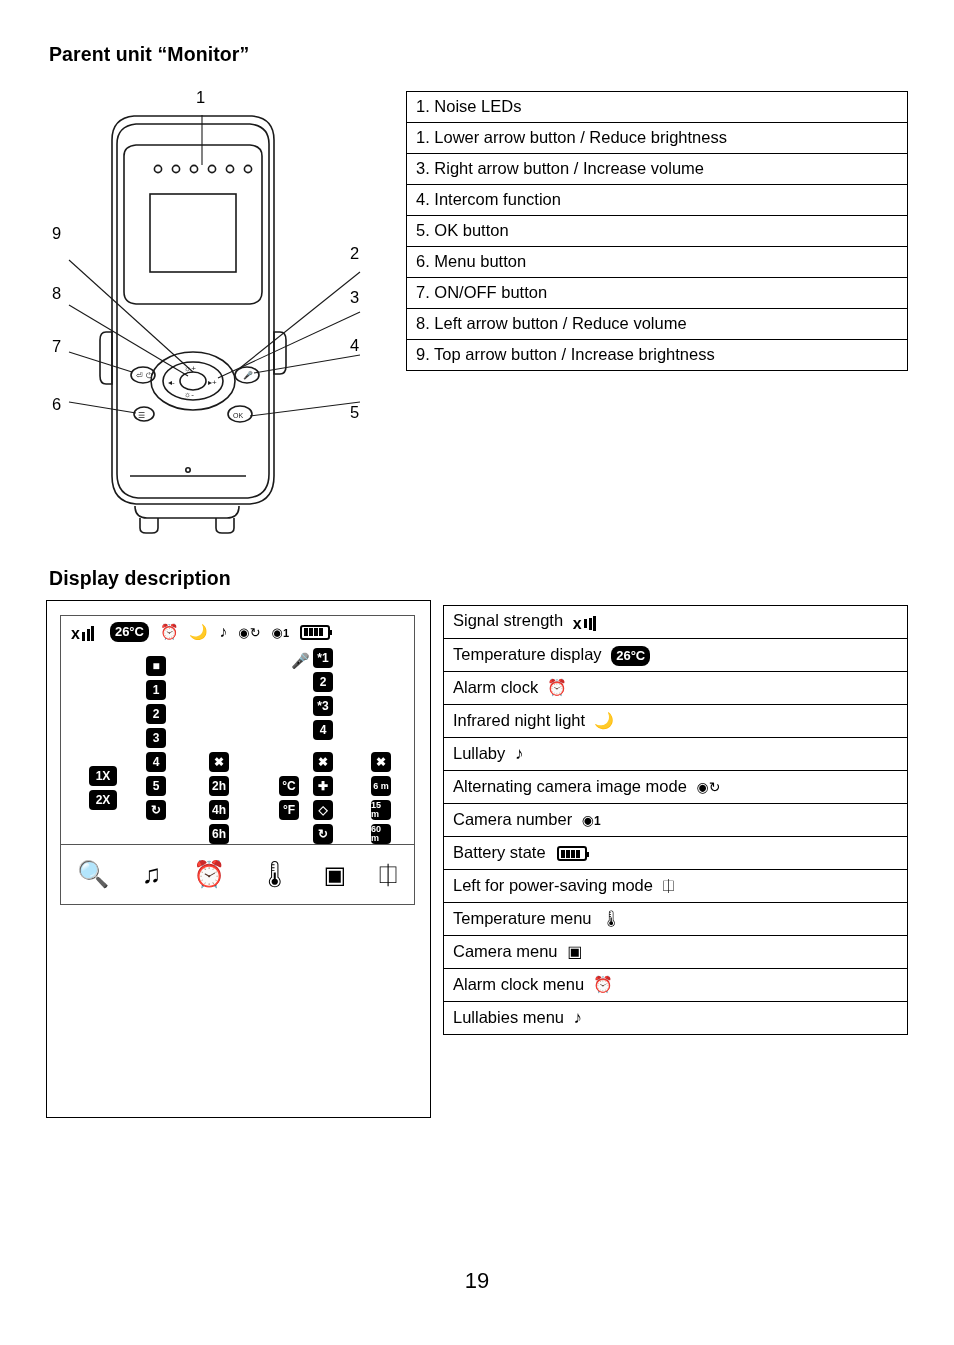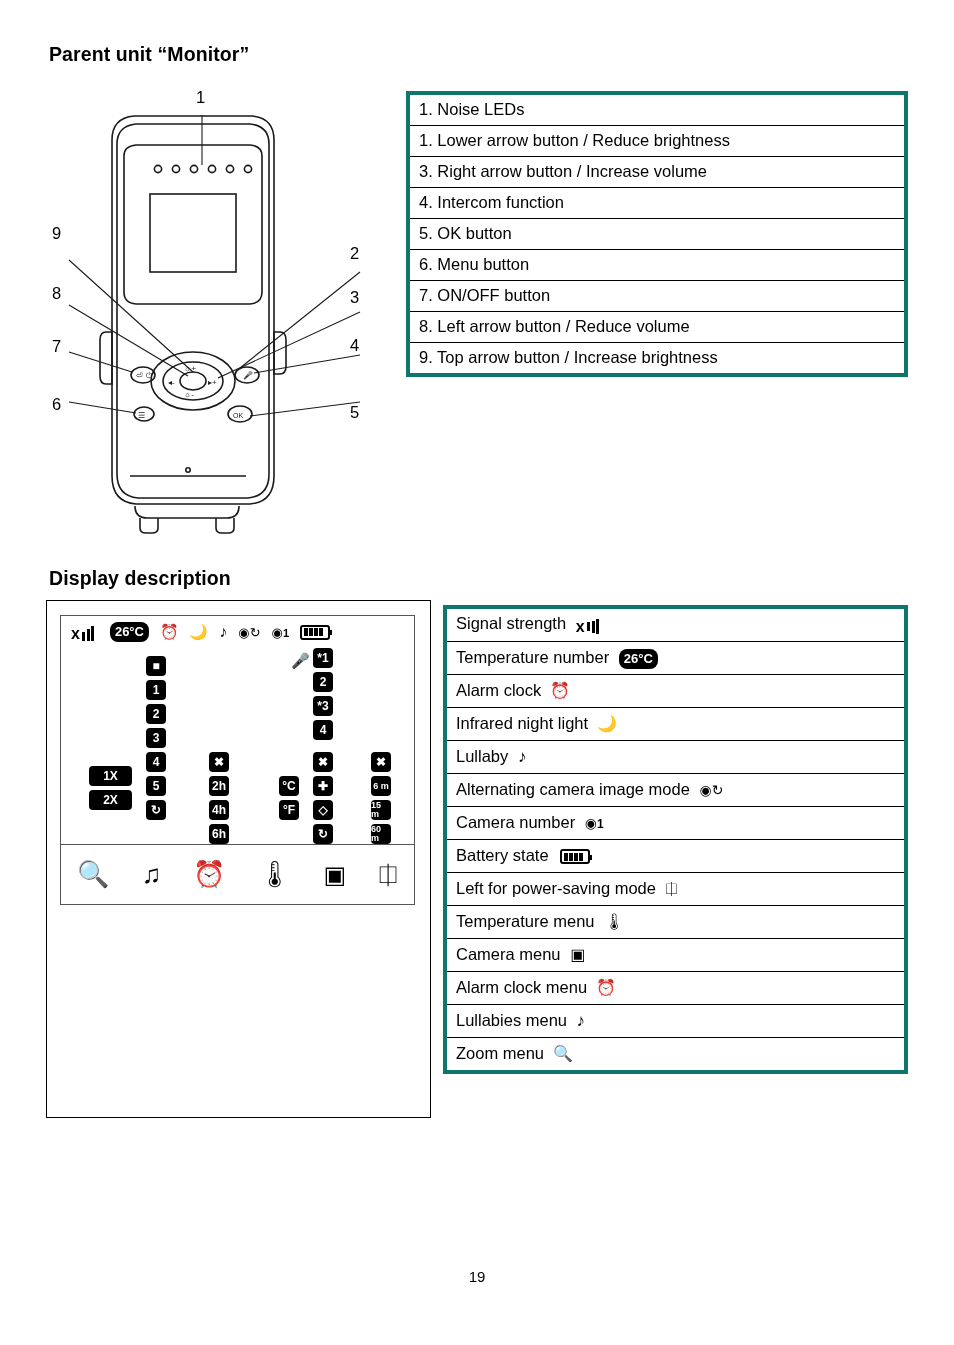--- a/index.html
+++ b/index.html
@@ -27,21 +27,21 @@
     font-weight: bold;
     letter-spacing: 0.1px;
   }
   #title-parent { left: 49px; top: 43px; }
   #title-display { left: 49px; top: 567px; }
 
   
   .legend-table {
     position: absolute;
     border-collapse: collapse;
-    border: 4px solid #0f766e;
+    border: 1px solid #0f766e;
     font-size: 16.5px;
   }
   .legend-table td {
     border: 1px solid #000;
     padding: 3px 0 4px 9px;
     height: 23px;
     vertical-align: middle;
     line-height: 1.1;
   }
   #top-legend {
@@ -92,21 +92,21 @@
   }
   .sq {
     width: 20px; height: 20px;
     background: #000; color: #fff;
     border-radius: 4px;
     display: flex; align-items: center; justify-content: center;
     font-size: 12px; font-weight: bold;
     font-family: "Liberation Sans", sans-serif;
   }
   .sq.small { font-size: 9px; line-height: 1; flex-direction: column; }
-  .sq.wide { width: 43px; text-align: center; }
+  .sq.wide { width: 28px; text-align: center; }
   .lcd-col { position: absolute; display: flex; flex-direction: column; gap: 4px; align-items: center; }
   .lcd-bottombar {
     position: absolute;
     left: 0; bottom: 0;
     width: 100%;
     height: 60px;
     border-top: 1px solid #555;
     display: flex;
     align-items: center;
     justify-content: space-around;
@@ -174,21 +174,21 @@
     margin-right: 1px;
     line-height: 14px;
   }
 
   .inline-icon { display: inline-flex; align-items: center; vertical-align: -3px; }
   .page-number {
     position: absolute;
     left: 0; top: 1268px;
     width: 954px;
     text-align: center;
-    font-size: 15px;
+    font-size: 22px;
   }
 </style>
 </head>
 <body>
 
 <div class="page">
 
   <div class="h-title" id="title-parent">Parent unit “Monitor”</div>
 
   <svg id="device-svg" width="360" height="470" viewBox="0 0 360 470">
@@ -392,21 +392,21 @@
           <td><span>Signal strength</span>
         <span class="signal inline-icon" style="margin-left:5px;">
               <span class="signal-y">x</span>
               <u></u>
               <u></u>
               <u></u>
               <u></u>
             </span></td>
         </tr>
       <tr>
-          <td><span>Temperature number</span>
+          <td><span>Temperature display</span>
         <span class="temp-badge" style="margin-left:5px;">26°C</span></td>
         </tr>
       <tr>
           <td><span>Alarm clock</span>
         <span style="font-size:16px;margin-left:5px;">⏰</span></td>
         </tr>
       <tr>
           <td><span>Infrared night light</span>
         <span style="font-size:16px;margin-left:5px;">🌙</span></td>
         </tr>
@@ -444,22 +444,18 @@
         <span style="font-size:16px;margin-left:5px;">▣</span></td>
         </tr>
       <tr>
           <td><span>Alarm clock menu</span>
         <span style="font-size:16px;margin-left:5px;">⏰</span></td>
         </tr>
       <tr>
           <td><span>Lullabies menu</span>
         <span style="font-size:17px;margin-left:5px;">♪</span></td>
         </tr>
-      <tr>
-          <td><span>Zoom menu</span>
-        <span style="font-size:16px;margin-left:5px;">🔍</span></td>
-        </tr>
     </tbody>
   </table>
 
   <div class="page-number">19</div>
 
 </div>
 
 </body></html>

